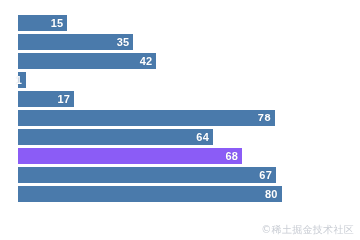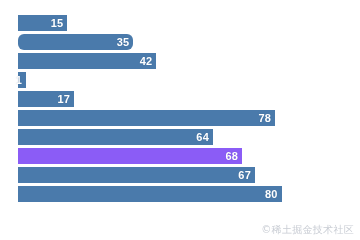--- a/index.html
+++ b/index.html
@@ -70,56 +70,56 @@
 <body>
 
 <div id="chart-root" style="background: rgb(255, 255, 255);">
   <div id="plot-area">
       <div class="bar-row">
         <div class="bar" style="width: 49.4286px; background: rgb(74, 122, 171);">
           <span class="bar-label" style="color: rgb(255, 255, 255);">15</span>
         </div>
       </div>
       <div class="bar-row">
-        <div class="bar" style="width: 115.333px; background: rgb(74, 122, 171); border-radius: 6px;">
+        <div class="bar" style="width: 115.333px; background: rgb(74, 122, 171);">
           <span class="bar-label" style="color: rgb(255, 255, 255);">35</span>
         </div>
       </div>
       <div class="bar-row">
         <div class="bar" style="width: 138.4px; background: rgb(74, 122, 171);">
           <span class="bar-label" style="color: rgb(255, 255, 255);">42</span>
         </div>
       </div>
       <div class="bar-row">
         <div class="bar" style="width: 8px; background: rgb(74, 122, 171);">
           <span class="bar-label" style="color: rgb(255, 255, 255);">1</span>
         </div>
       </div>
       <div class="bar-row">
         <div class="bar" style="width: 56.019px; background: rgb(74, 122, 171);">
           <span class="bar-label" style="color: rgb(255, 255, 255);">17</span>
         </div>
       </div>
       <div class="bar-row">
         <div class="bar" style="width: 257.029px; background: rgb(74, 122, 171);">
-          <span class="bar-label" style="color: rgb(255, 255, 255);">78</span>
+          <span class="bar-label" style="color: rgb(255, 255, 255); font-family: Liberation Mono, monospace;">78</span>
         </div>
       </div>
       <div class="bar-row">
         <div class="bar" style="width: 195px; background: rgb(74, 122, 171);">
           <span class="bar-label" style="color: rgb(255, 255, 255);">64</span>
         </div>
       </div>
       <div class="bar-row">
         <div class="bar" style="width: 224.076px; background: #8b5cf6;">
           <span class="bar-label" style="color: rgb(255, 255, 255);">68</span>
         </div>
       </div>
       <div class="bar-row">
-        <div class="bar" style="width: 237px; background: rgb(74, 122, 171);">
+        <div class="bar" style="width: 258px; background: rgb(74, 122, 171);">
           <span class="bar-label" style="color: rgb(255, 255, 255);">67</span>
         </div>
       </div>
       <div class="bar-row">
         <div class="bar" style="width: 263.619px; background: rgb(74, 122, 171);">
           <span class="bar-label" style="color: rgb(255, 255, 255);">80</span>
         </div>
       </div>
     </div>
   <div id="watermark" style="color: rgb(201, 205, 212);">©稀土掘金技术社区</div>

